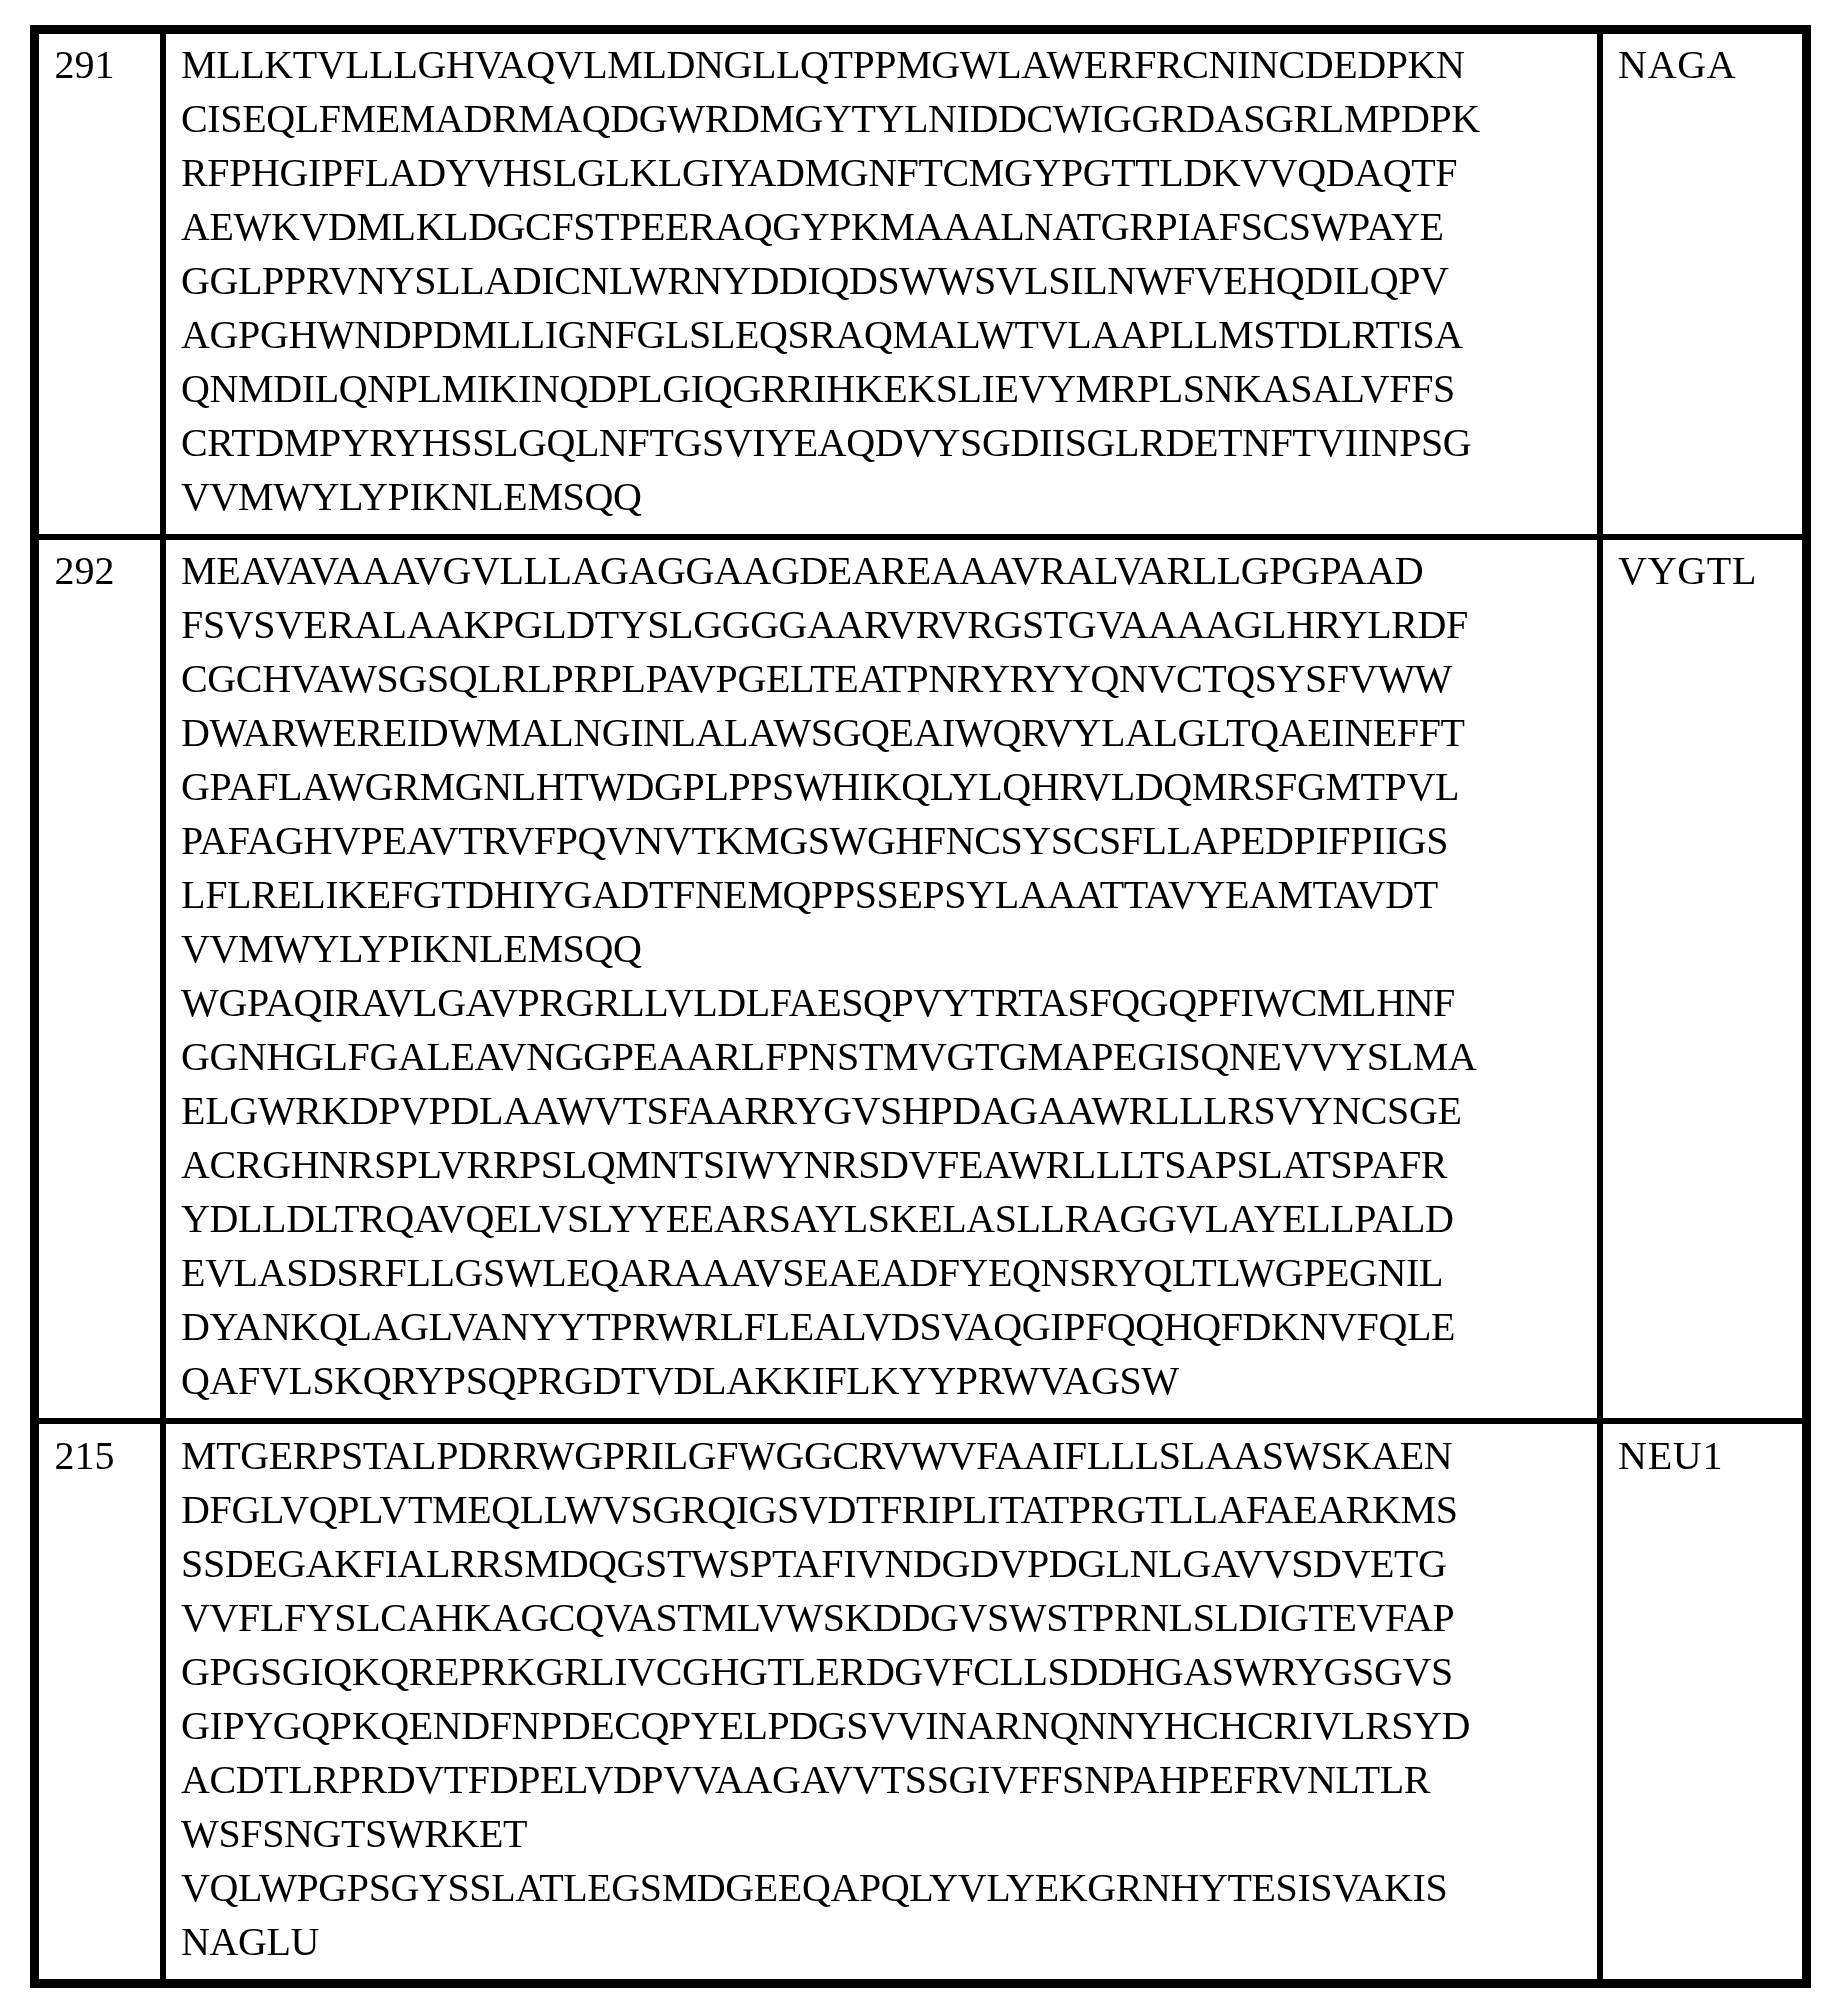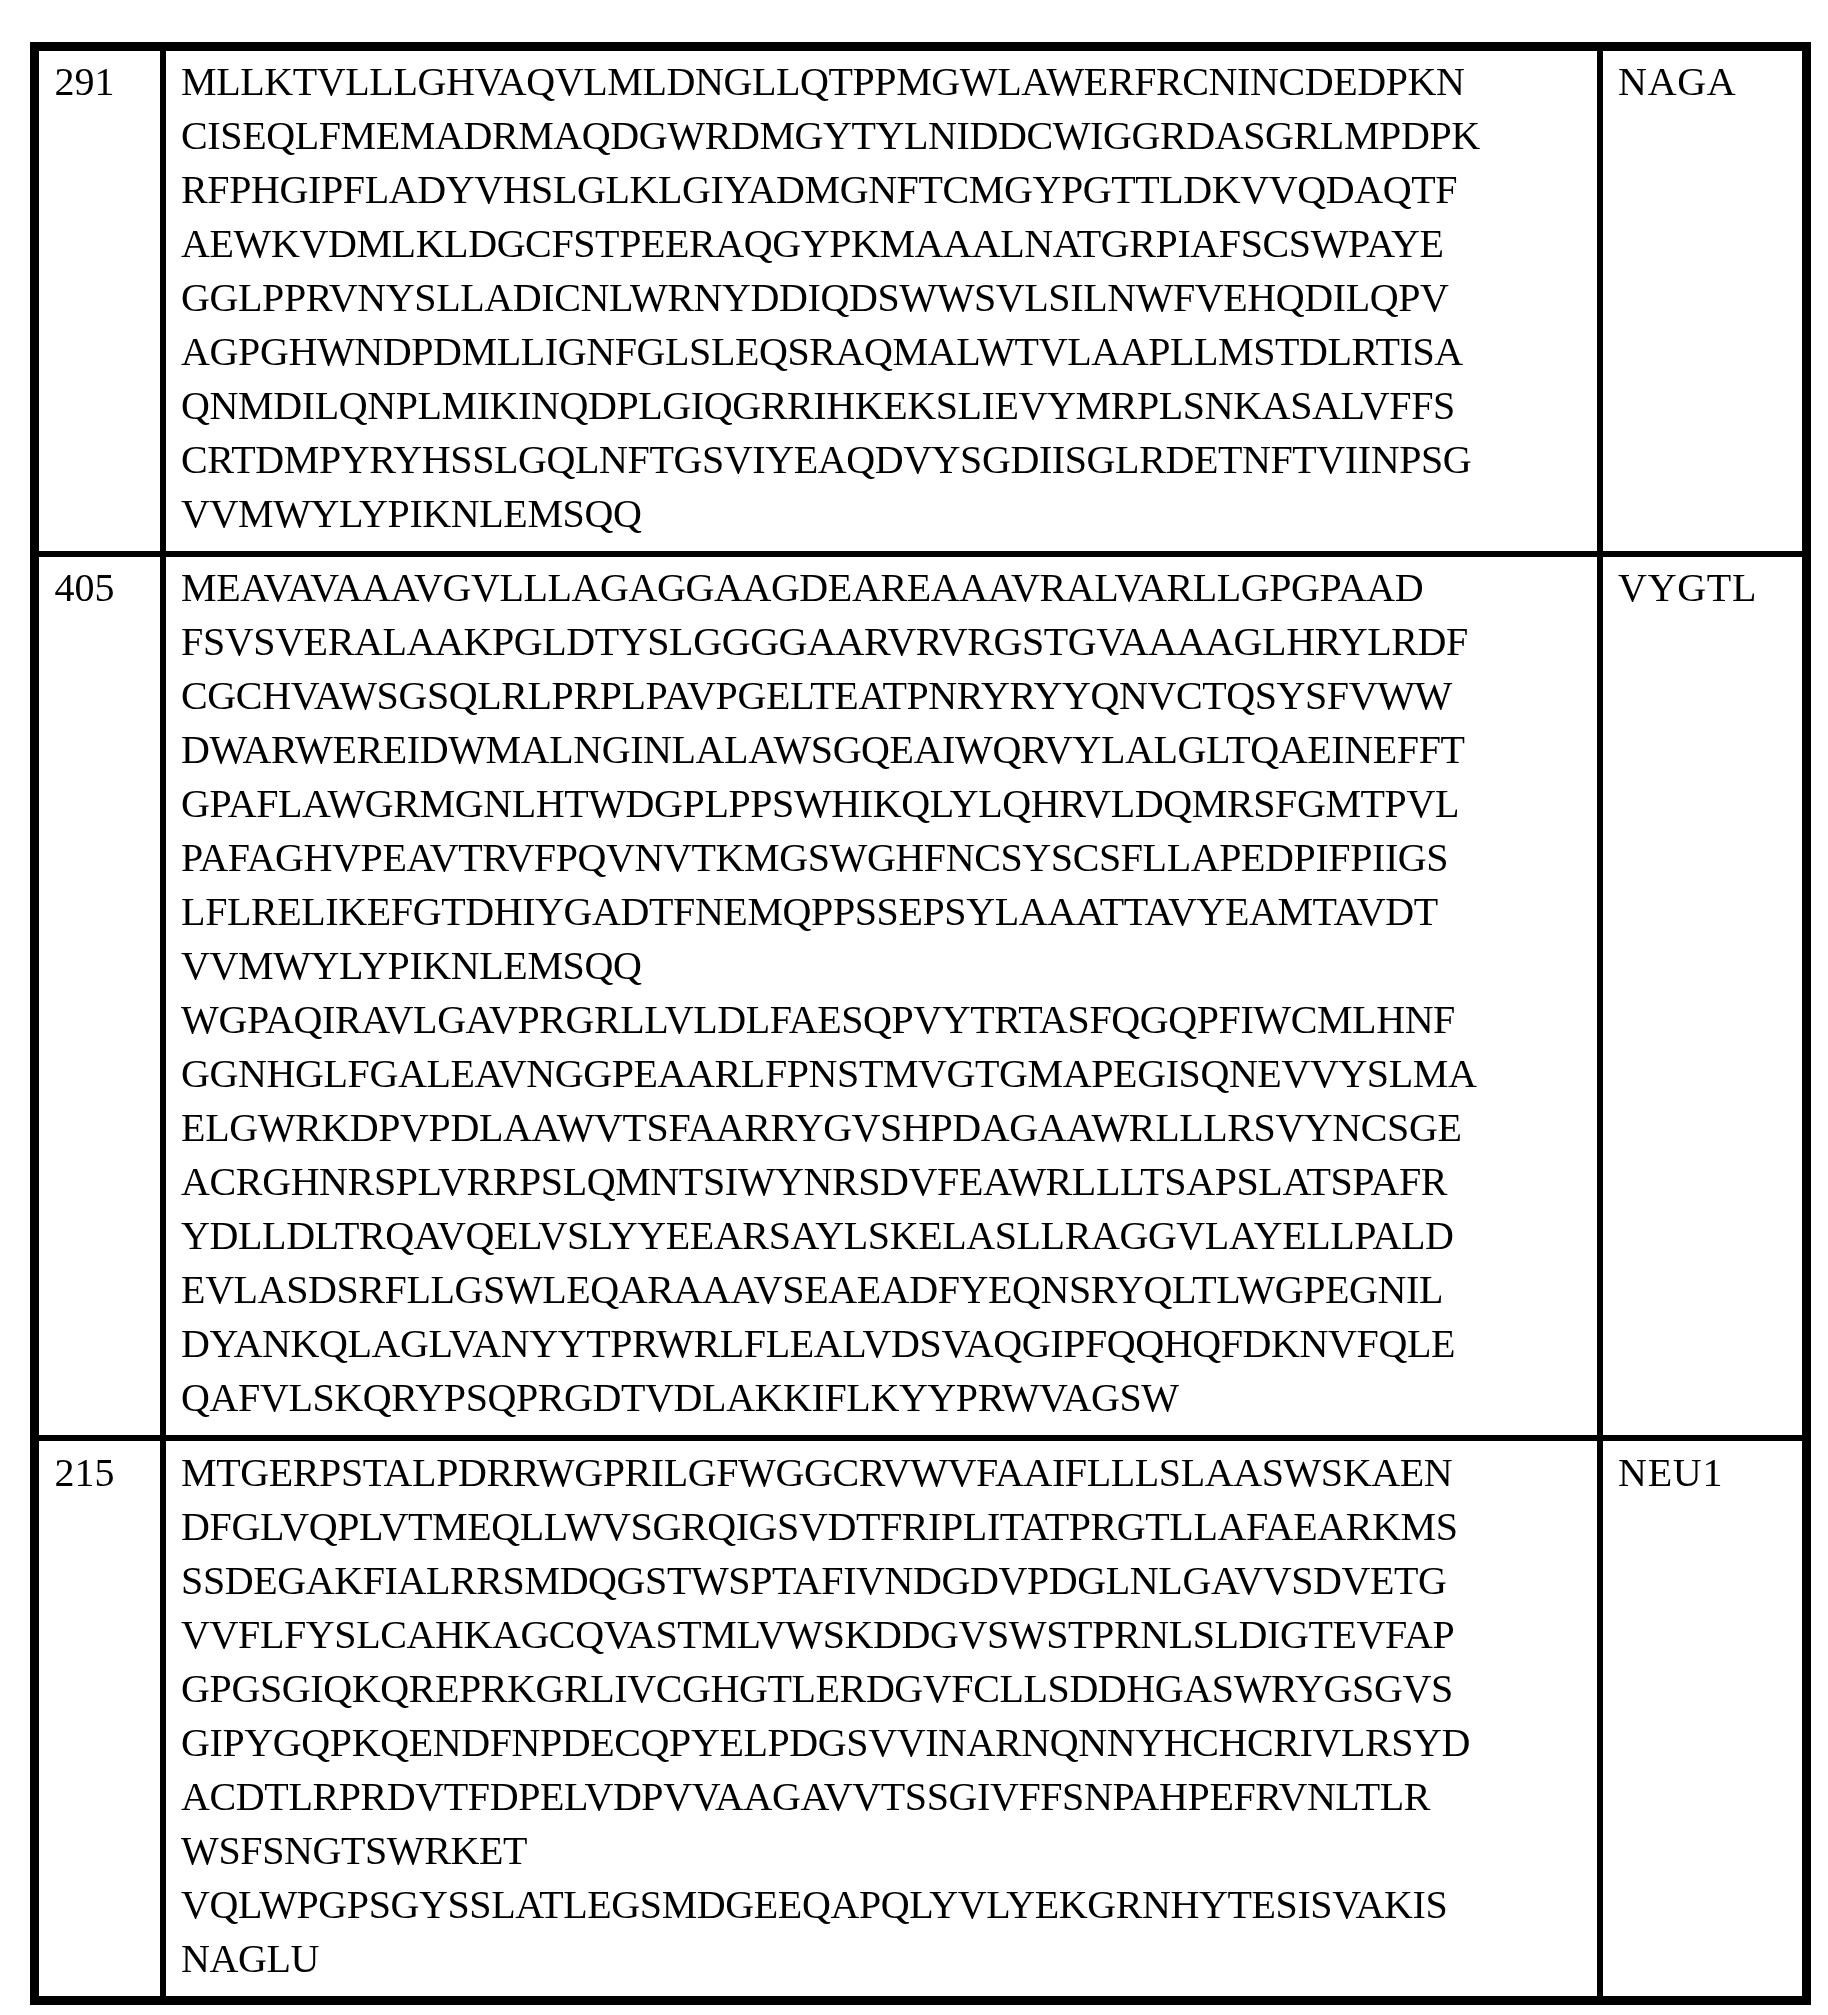--- a/index.html
+++ b/index.html
@@ -10,21 +10,21 @@
   body {
     width: 1829px;
     height: 2015px;
     position: relative;
     font-family: "Liberation Serif", serif;
     color: #000000;
   }
   .seq-table {
     position: absolute;
     left: 30px;
-    top: 42px;
+    top: 25px;
     width: 1772px;
     border-collapse: collapse;
     table-layout: fixed;
     border: 9.2px solid #000000;
   }
   .seq-table td {
     border: 6.4px solid #000000;
     vertical-align: top;
     padding: 4.2px 5.7px 10px 15.6px;
     overflow: hidden;
@@ -70,21 +70,21 @@
           <div class="seq-line">AEWKVDMLKLDGCFSTPEERAQGYPKMAAALNATGRPIAFSCSWPAYE</div>
           <div class="seq-line">GGLPPRVNYSLLADICNLWRNYDDIQDSWWSVLSILNWFVEHQDILQPV</div>
           <div class="seq-line">AGPGHWNDPDMLLIGNFGLSLEQSRAQMALWTVLAAPLLMSTDLRTISA</div>
           <div class="seq-line">QNMDILQNPLMIKINQDPLGIQGRRIHKEKSLIEVYMRPLSNKASALVFFS</div>
           <div class="seq-line">CRTDMPYRYHSSLGQLNFTGSVIYEAQDVYSGDIISGLRDETNFTVIINPSG</div>
           <div class="seq-line">VVMWYLYPIKNLEMSQQ</div>
         </td>
       <td class="cell-gene">NAGA</td>
     </tr>
     <tr>
-      <td class="cell-id">405</td>
+      <td class="cell-id">292</td>
       <td class="cell-seq">
           <div class="seq-line">MEAVAVAAAVGVLLLAGAGGAAGDEAREAAAVRALVARLLGPGPAAD</div>
           <div class="seq-line">FSVSVERALAAKPGLDTYSLGGGGAARVRVRGSTGVAAAAGLHRYLRDF</div>
           <div class="seq-line">CGCHVAWSGSQLRLPRPLPAVPGELTEATPNRYRYYQNVCTQSYSFVWW</div>
           <div class="seq-line">DWARWEREIDWMALNGINLALAWSGQEAIWQRVYLALGLTQAEINEFFT</div>
           <div class="seq-line">GPAFLAWGRMGNLHTWDGPLPPSWHIKQLYLQHRVLDQMRSFGMTPVL</div>
           <div class="seq-line">PAFAGHVPEAVTRVFPQVNVTKMGSWGHFNCSYSCSFLLAPEDPIFPIIGS</div>
           <div class="seq-line">LFLRELIKEFGTDHIYGADTFNEMQPPSSEPSYLAAATTAVYEAMTAVDT</div>
           <div class="seq-line">VVMWYLYPIKNLEMSQQ</div>
           <div class="seq-line">WGPAQIRAVLGAVPRGRLLVLDLFAESQPVYTRTASFQGQPFIWCMLHNF</div>

